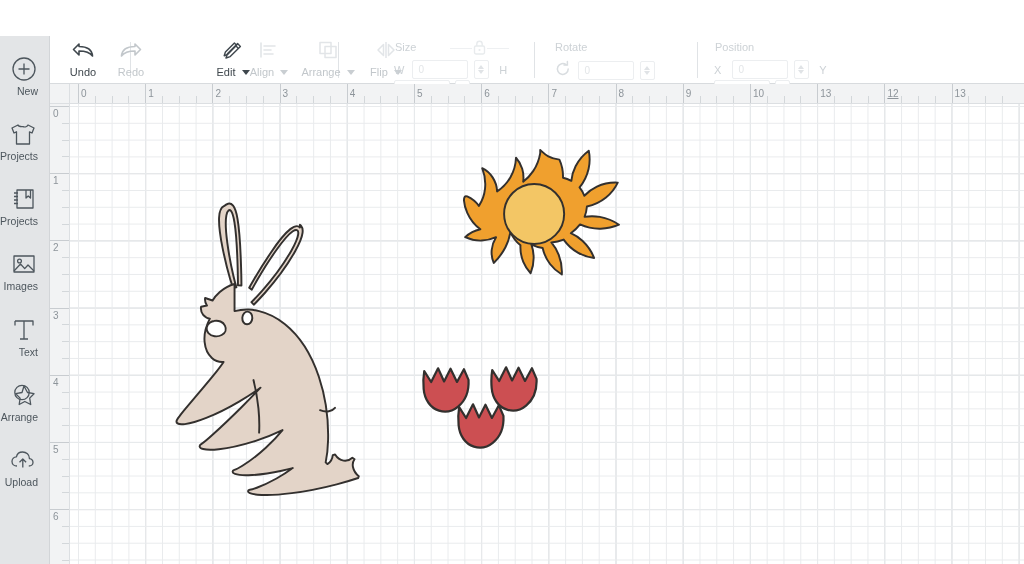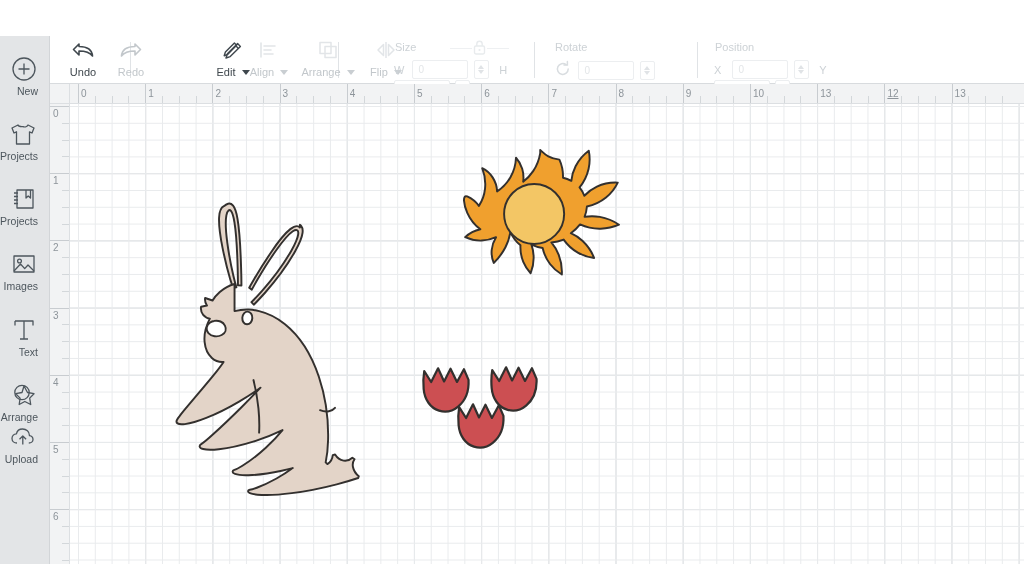--- a/index.html
+++ b/index.html
@@ -197,21 +197,21 @@
     <div class="side-item" style="top:342px">
       <span class="sicon">
         <svg width="28" height="28" viewBox="0 0 28 28" fill="none" stroke="#4d565d" stroke-width="1.3" stroke-linejoin="round">
           <circle cx="12" cy="11.5" r="7.2"></circle>
           <path d="M14 5l3.5 6.5 6.5 1.2-4.3 4.4 1 6.4-5.9-3-5.6 3 .9-6.4-4.4-4.4 6.3-1.2z"></path>
         </svg>
       </span>
       <span class="slabel">Arrange</span>
     </div>
 
-    <div class="side-item" style="top:384px">
+    <div class="side-item" style="top:407px">
       <span class="sicon">
         <svg width="30" height="28" viewBox="0 0 30 28" fill="none" stroke="#4d565d" stroke-width="1.3" stroke-linejoin="round">
           <path d="M9 20c-2.8 0-5-2-5-4.6 0-2.4 1.9-4.4 4.4-4.6C9 8 11.5 6 14.6 6c3.8 0 6.8 2.8 6.8 6.3v.3c2 .3 3.6 1.9 3.6 3.8 0 2.1-1.9 3.6-4.2 3.6"></path>
           <path d="M14.8 21.5v-8M11.5 16.2l3.3-3.2 3.3 3.2"></path>
         </svg>
       </span>
       <span class="slabel">Upload</span>
     </div>
   </div>
 

